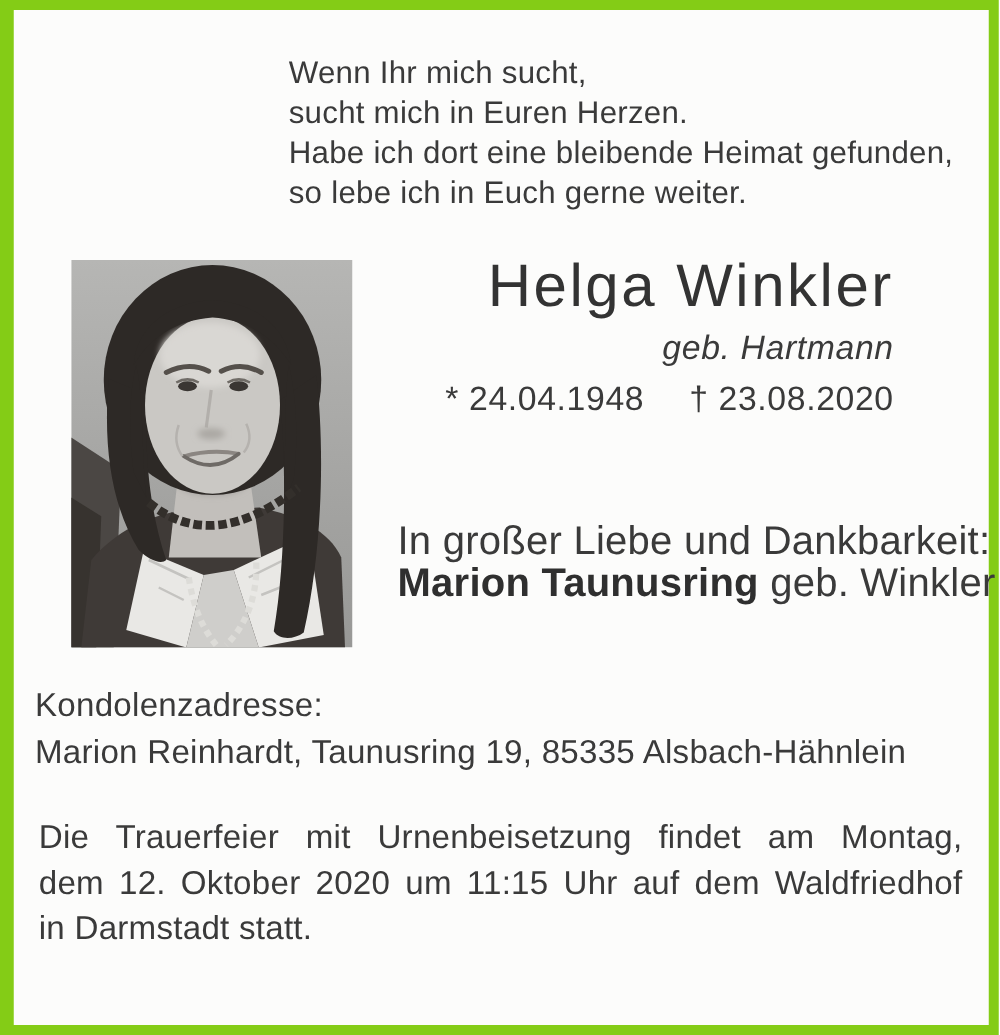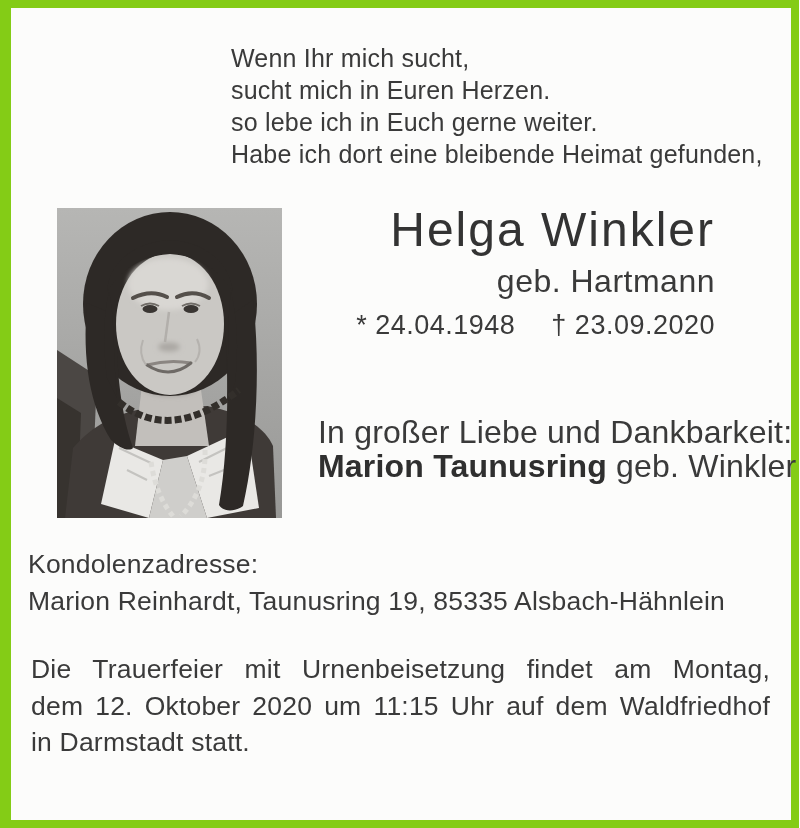--- a/index.html
+++ b/index.html
@@ -43,22 +43,23 @@
   .deceased-name {
     font-size: 48px;
     font-weight: 300;
     letter-spacing: 2px;
     line-height: 1.12;
     color: #333333;
     white-space: nowrap;
   }
   .birth-name {
     margin-top: 6px;
-    font-size: 32px;
+    font-size: 27px;
     letter-spacing: 0.5px;
+    font-style: italic;
   }
   .dates {
     margin-top: 10px;
     font-size: 27px;
     letter-spacing: 0.5px;
     white-space: nowrap;
   }
   .dates .death { margin-left: 36px; }
   
   .family-block {
@@ -95,22 +96,22 @@
 </style>
 </head>
 <body>
 
 <div class="page">
   <div class="inner"></div>
 
   <div class="poem">
     <div>Wenn Ihr mich sucht,</div>
     <div>sucht mich in Euren Herzen.</div>
+    <div>Habe ich dort eine bleibende Heimat gefunden,</div>
     <div>so lebe ich in Euch gerne weiter.</div>
-    <div>Habe ich dort eine bleibende Heimat gefunden,</div>
   </div>
 
   <div class="photo">
     <svg viewBox="0 0 225 310" xmlns="http://www.w3.org/2000/svg">
       <defs>
         <linearGradient id="bg" x1="0" y1="0" x2="0" y2="1">
           <stop offset="0" stop-color="#b6b6b4"></stop>
           <stop offset="1" stop-color="#989896"></stop>
         </linearGradient>
         <filter id="soft" x="-40%" y="-40%" width="180%" height="180%">
@@ -161,21 +162,21 @@
       <path d="M62,194 Q113,236 182,182" stroke="#332f2b" stroke-width="7" stroke-dasharray="7 3" fill="none"></path>
 
       <path d="M94,254 C98,280 106,296 116,308" stroke="#dddcd8" stroke-width="5" stroke-dasharray="5 4" fill="none"></path>
       <path d="M148,242 C149,272 138,294 124,308" stroke="#dddcd8" stroke-width="5" stroke-dasharray="5 4" fill="none"></path>
     </svg>
   </div>
 
   <div class="name-block">
     <div class="deceased-name">Helga Winkler</div>
     <div class="birth-name">geb. Hartmann</div>
-    <div class="dates"><span>* 24.04.1948</span><span class="death">† 23.09.2020</span></div>
+    <div class="dates"><span>* 24.04.1948</span><span class="death">† 23.08.2020</span></div>
   </div>
 
   <div class="family-block">
     <div>In großer Liebe und Dankbarkeit:</div>
     <div><span class="b">Marion Taunusring</span><span> geb. Winkler</span></div>
   </div>
 
   <div class="condolence-block">
     <div>Kondolenzadresse:</div>
     <div>Marion Reinhardt, Taunusring 19, 85335 Alsbach-Hähnlein</div>

